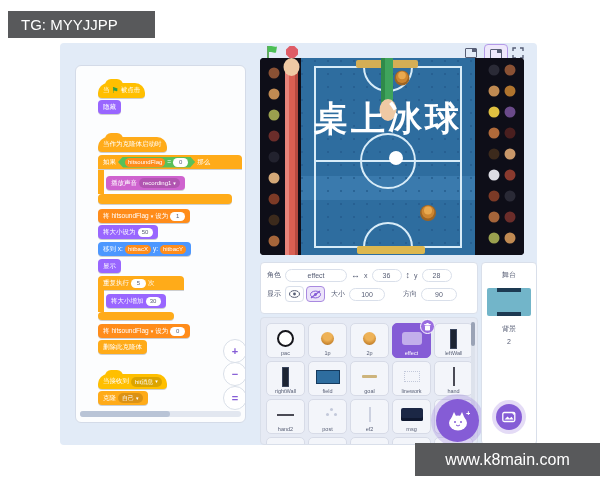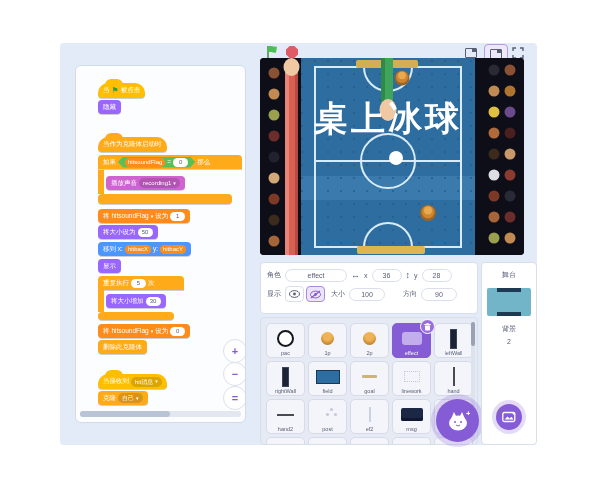--- a/index.html
+++ b/index.html
@@ -118,20 +118,23 @@
   .backdrop-count{font-size:7px;margin-top:4px;}
   .add-backdrop-btn{position:absolute;left:50%;transform:translateX(-50%);bottom:14px;width:26px;
                     height:26px;border-radius:50%;background:#855cd6;display:flex;align-items:center;
                     justify-content:center;box-shadow:0 0 0 4px rgba(133,92,214,.22);}
 </style>
 </head>
 <body>
 
 <div class="page">
 
+  <div class="wm wm-top">
+    <span>TG: MYYJJPP</span>
+  </div>
 
   <div class="app">
 
     <div class="code-panel">
 
       <div class="blk ev hat" style="left:22px;top:17px;">
         <span>当</span>
         <span class="mini-flag">⚑</span>
         <span>被点击</span>
       </div>
@@ -522,14 +525,17 @@
         <svg width="14" height="12" viewBox="0 0 14 12">
           <rect x="0.8" y="1.5" width="12" height="9" rx="1.5" fill="none" stroke="#fff" stroke-width="1.3"></rect>
           <path d="M2.5 8.5 L5.5 5.5 L7.5 7.5 L9.5 5.8 L11.5 8.5 Z" fill="#fff"></path>
           <text x="10" y="4" font-size="6" fill="#fff" font-weight="bold">+</text>
         </svg>
       </div>
     </div>
 
   </div>
 
+  <div class="wm wm-bottom">
+    <span>www.k8main.com</span>
+  </div>
 
 </div>
 
 </body></html>

